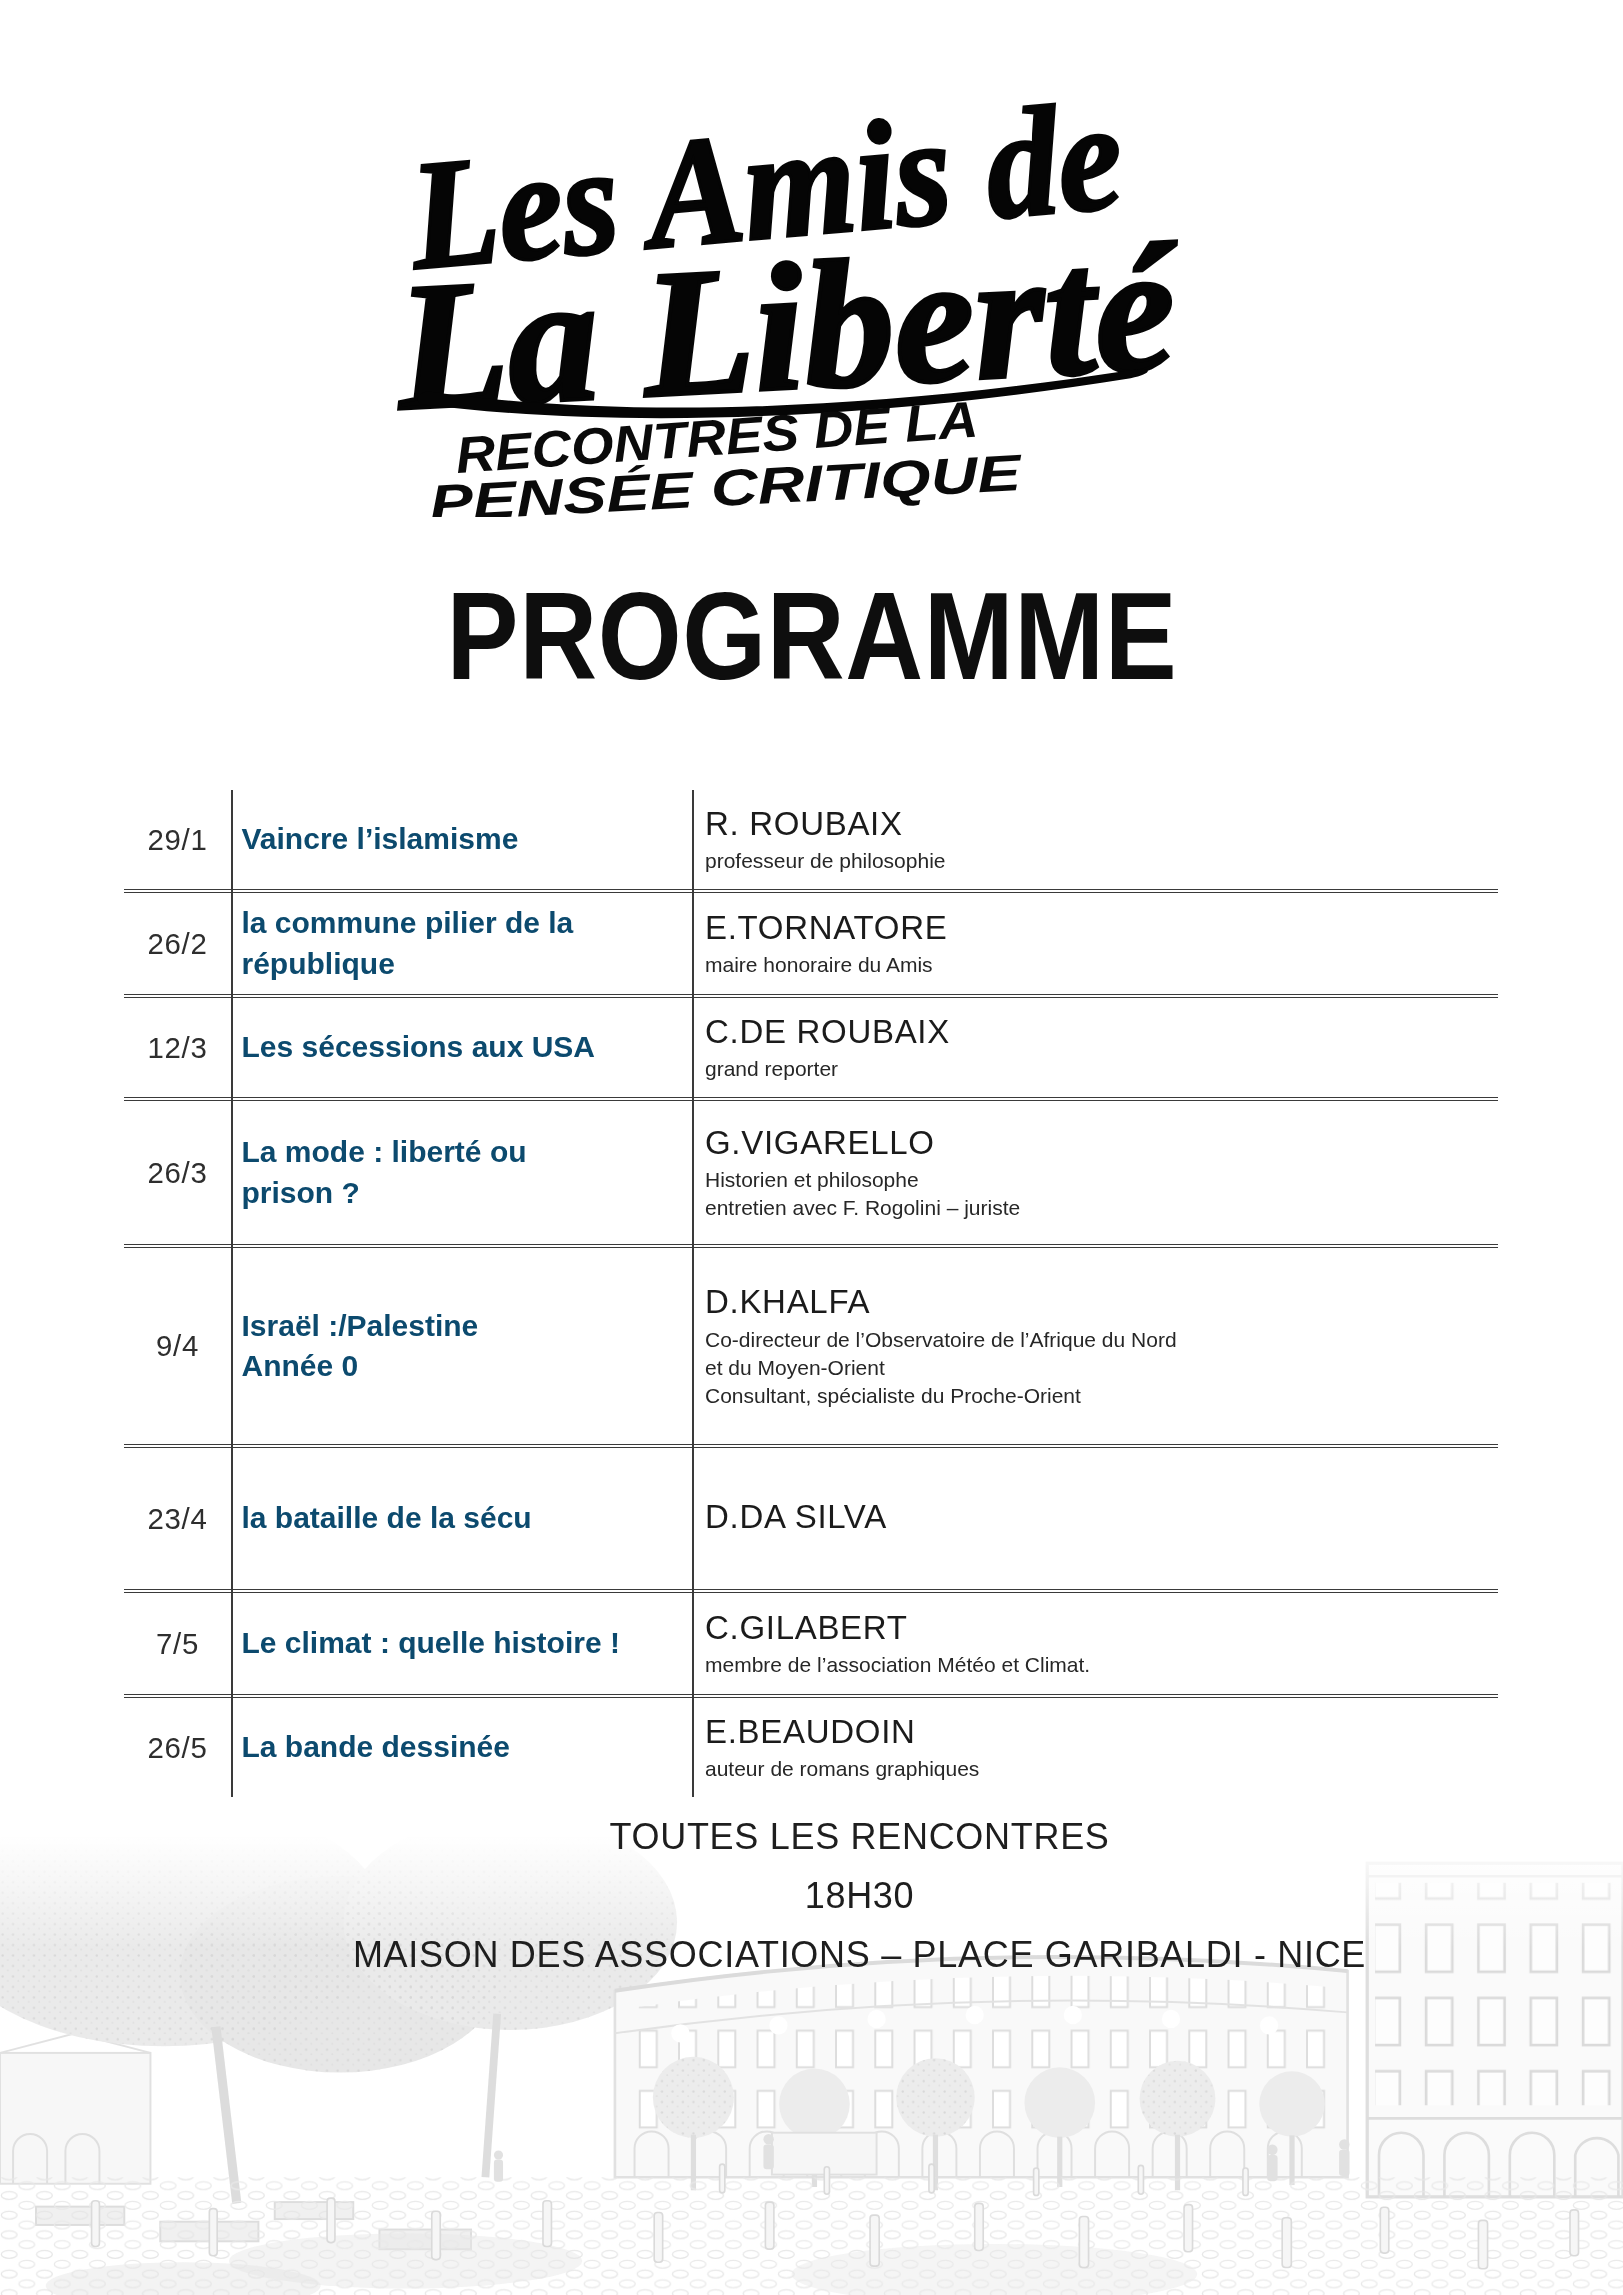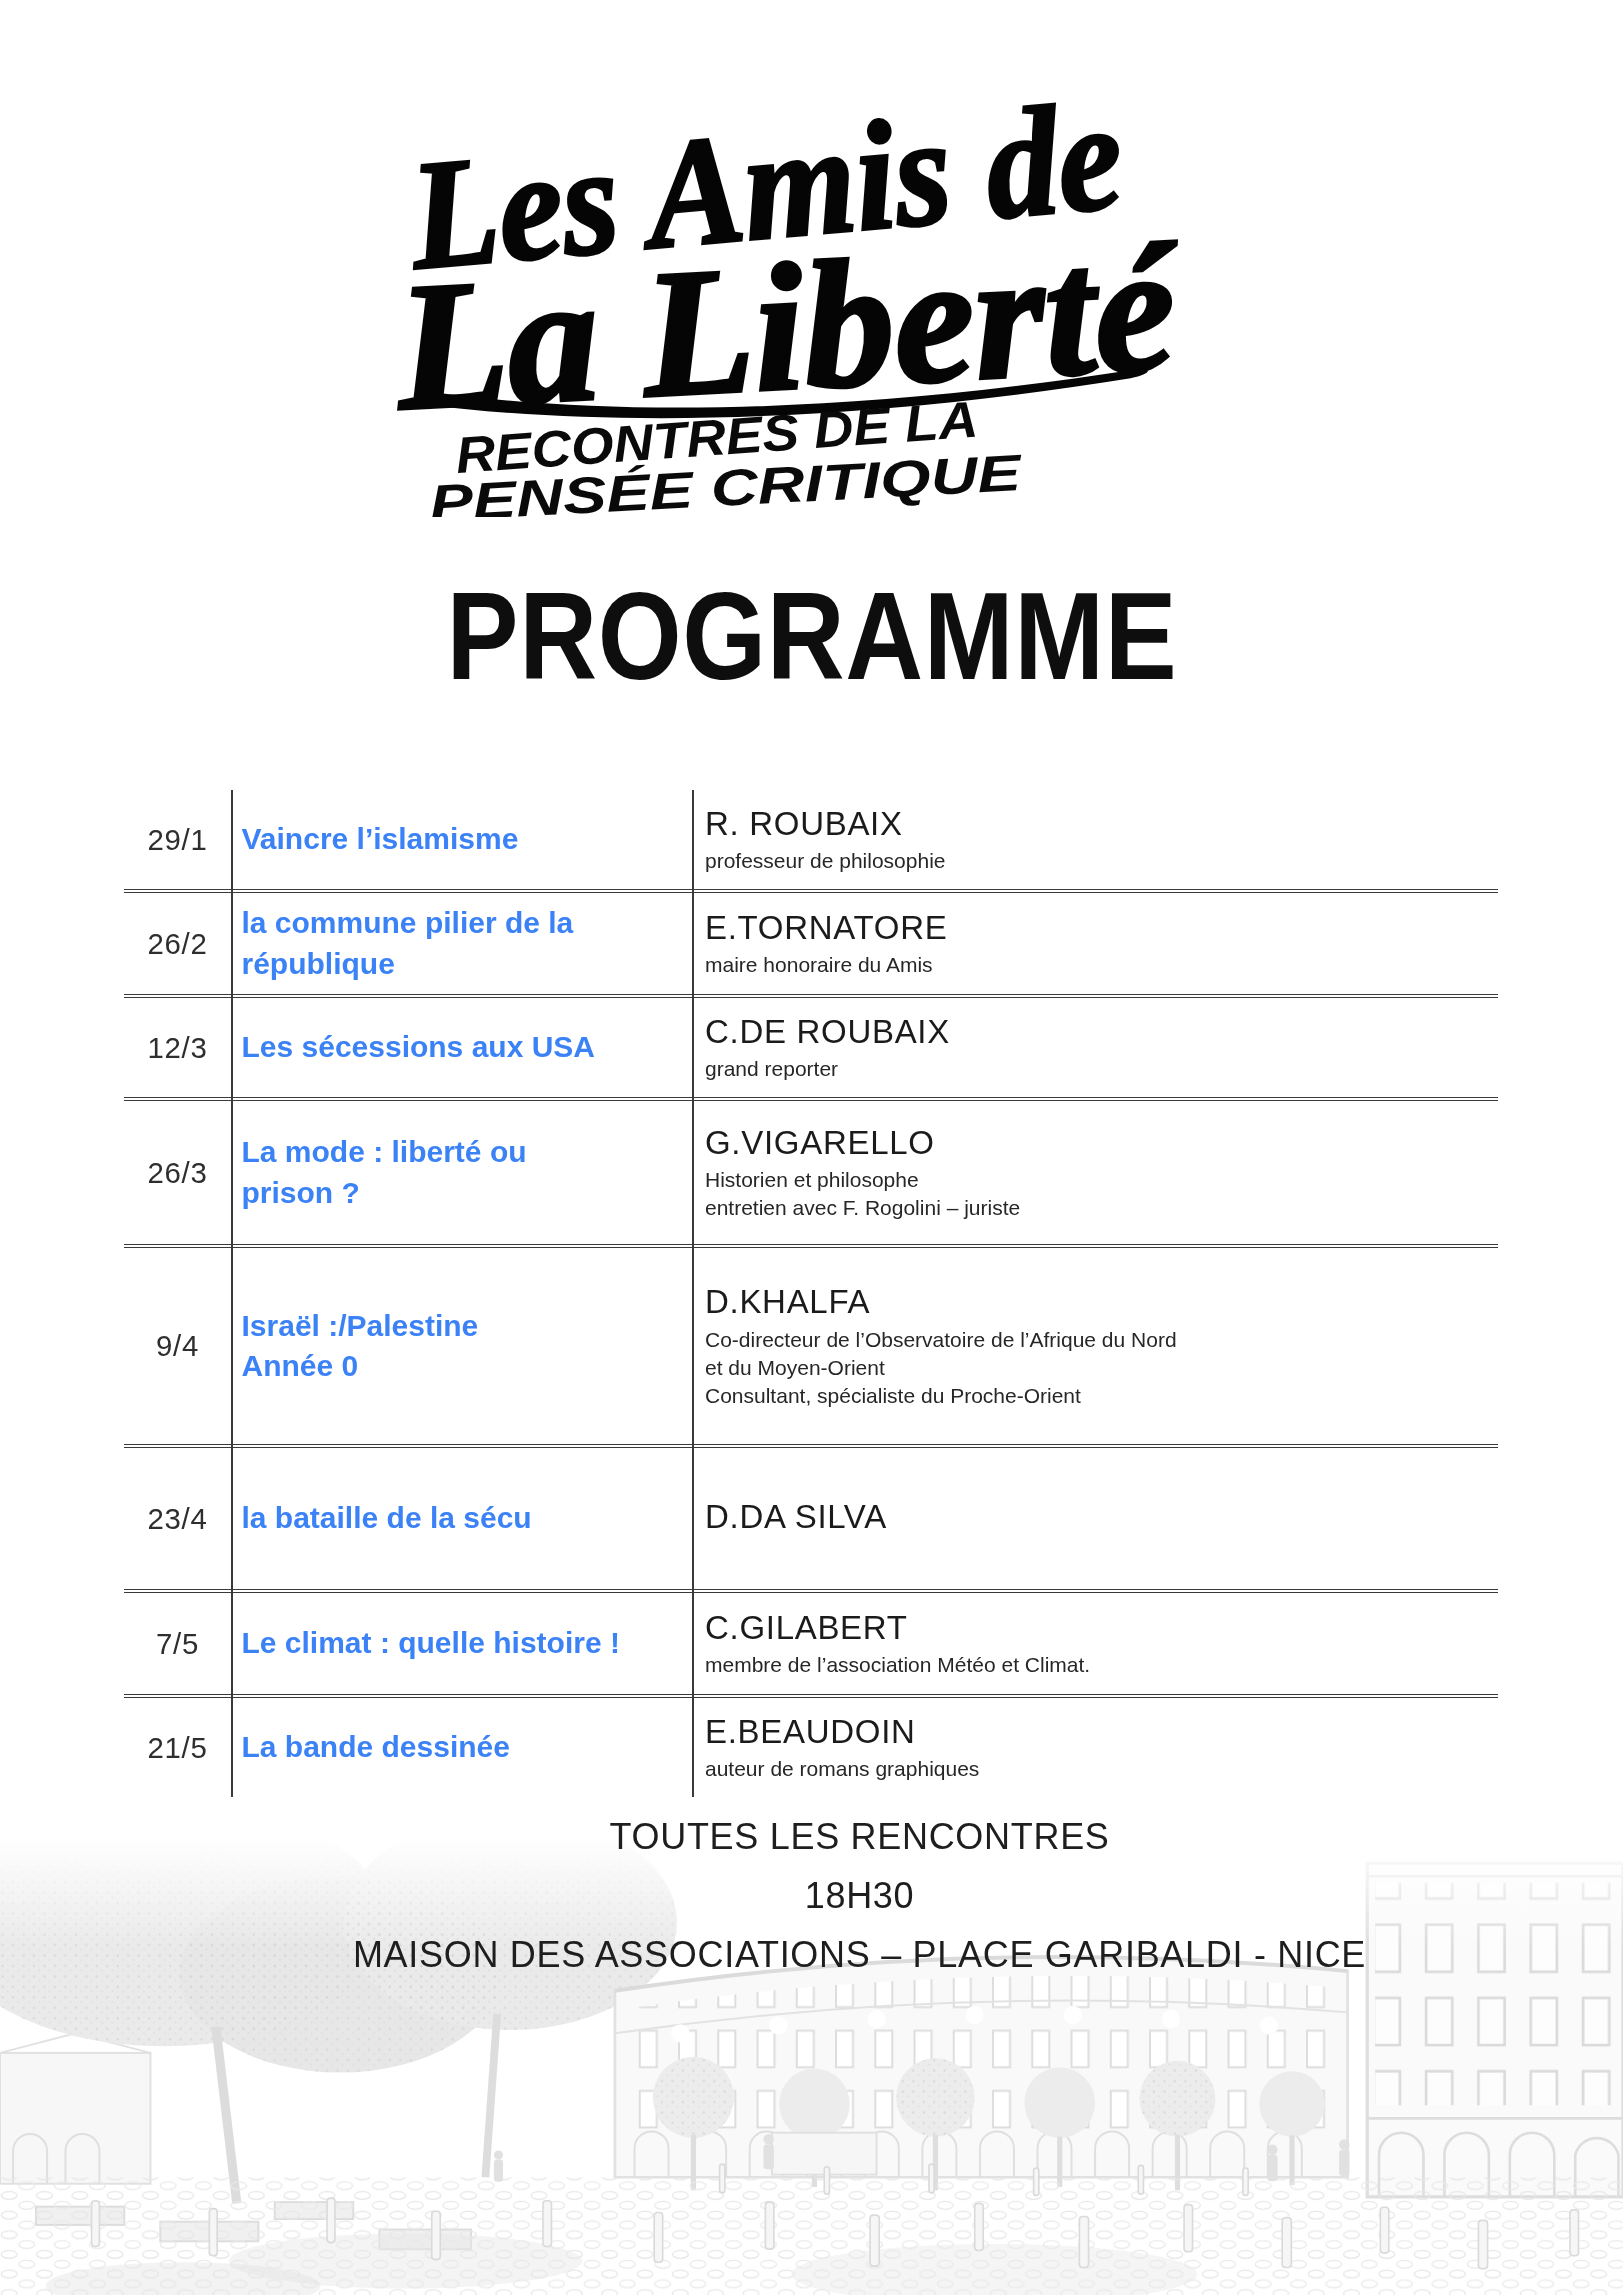--- a/index.html
+++ b/index.html
@@ -27,21 +27,21 @@
   .rows .row:nth-child(2){min-height:101px;}
   .rows .row:nth-child(3){min-height:99px;}
   .rows .row:nth-child(4){min-height:143px;}
   .rows .row:nth-child(5){min-height:196px;}
   .rows .row:nth-child(6){min-height:141px;}
   .rows .row:nth-child(7){min-height:101px;}
   .rows .row:nth-child(8){min-height:99px;}
   .cell{display:flex;flex-direction:column;justify-content:center;}
   .cell.date{align-items:center;font-size:29.4px;color:#2e2e2e;letter-spacing:0.7px;text-align:center;}
   .cell.topic{padding:9.2px 13px 9.2px 10.5px;}
-  .topic-line{font-size:30px;font-weight:bold;color:#3b82f6;line-height:1.35;}
+  .topic-line{font-size:30px;font-weight:bold;color:#0c4a6e;line-height:1.35;}
   .cell.speaker{padding:9.2px 9.2px 9.2px 13px;}
   .speaker-name{font-size:33px;color:#1b1b1b;line-height:1.2;margin-bottom:3.9px;letter-spacing:0.7px;}
   .detail-line{font-size:21px;color:#272727;line-height:1.34;}
   
   .footer{position:absolute;top:1807px;left:4px;width:100%;text-align:center;z-index:3;padding-left:44px;}
   .footer div{font-size:36px;line-height:59px;color:#1e1e1e;letter-spacing:0.7px;}
   
   .scene{position:absolute;left:0;bottom:0;width:1623px;height:458px;z-index:1;}
 </style>
 </head>
@@ -152,21 +152,21 @@
             <div class="topic-line">Le climat : quelle histoire !</div>
           </div>
       <div class="cell speaker">
         <div class="speaker-name">C.GILABERT</div>
         <div class="speaker-details">
               <div class="detail-line">membre de l’association Météo et Climat.</div>
             </div>
       </div>
     </div>
         <div class="row">
-      <div class="cell date">21/5</div>
+      <div class="cell date">26/5</div>
       <div class="cell topic">
             <div class="topic-line">La bande dessinée</div>
           </div>
       <div class="cell speaker">
         <div class="speaker-name">E.BEAUDOIN</div>
         <div class="speaker-details">
               <div class="detail-line">auteur de romans graphiques</div>
             </div>
       </div>
     </div>

